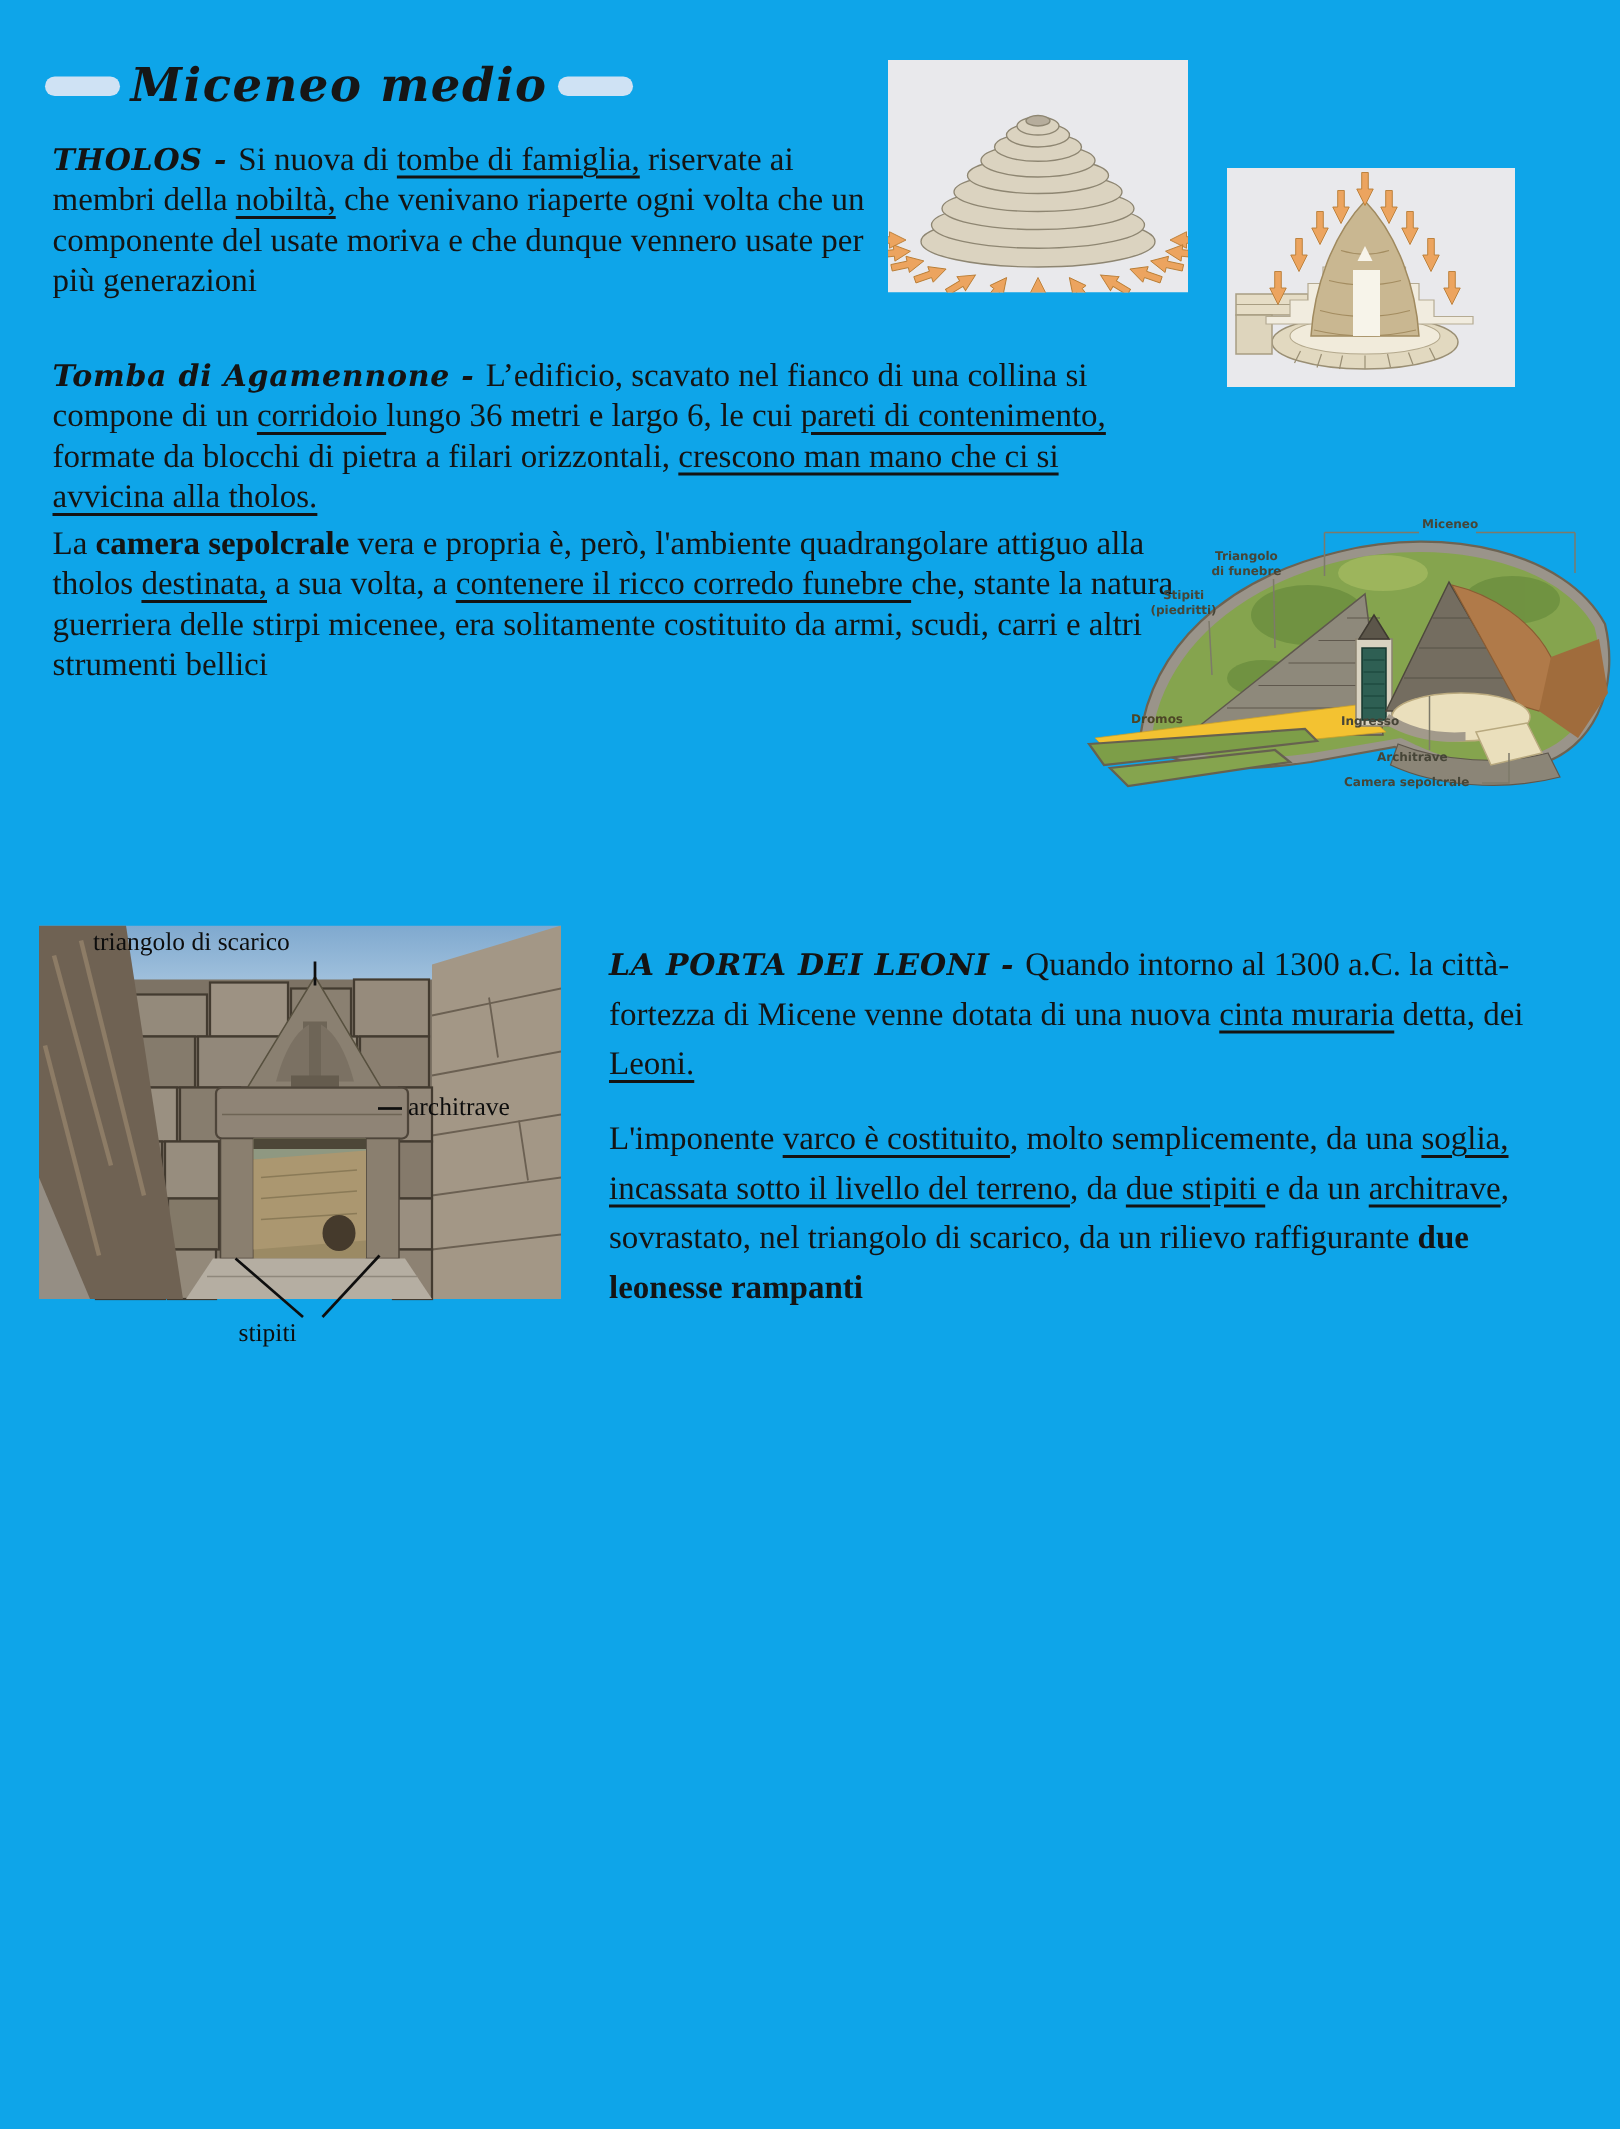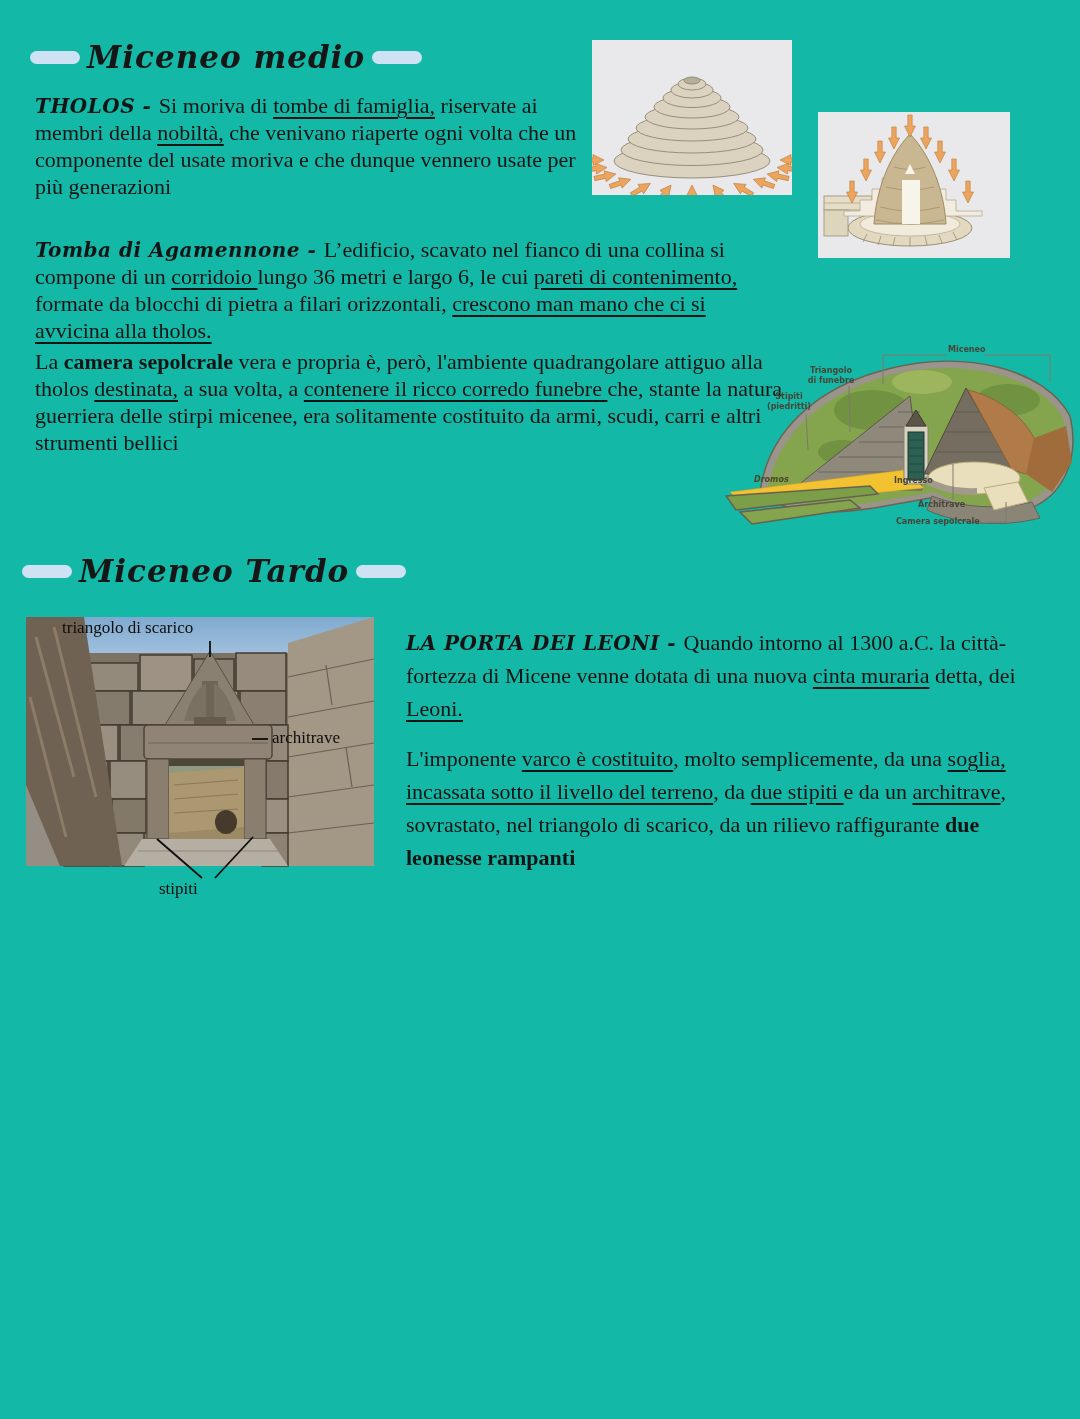--- a/index.html
+++ b/index.html
@@ -1,46 +1,46 @@
 <!DOCTYPE html>
 <html><head>
 <meta charset="utf-8">
 <style>
   html,body{margin:0;padding:0;background:#ffffff;}
-  .page{position:relative;width:1080px;height:1419px;background:#14b8a6;overflow:hidden;
+  .page{position:relative;width:1080px;height:1419px;background:#0ea5e9;overflow:hidden;
         font-family:"Liberation Serif",serif;}
   .heading{position:absolute;display:flex;align-items:center;gap:3px;}
   .pill{display:inline-block;width:50px;height:13px;border-radius:8px;background:#cfe2f4;}
   .heading-text{font-family:"DejaVu Serif",serif;font-style:italic;font-weight:700;
         font-size:31px;line-height:1;letter-spacing:1px;color:#161616;padding:0 4px;}
   .body-text{position:absolute;margin:0;font-size:22px;line-height:27px;color:#141414;}
   .porta{line-height:33px;}
   .seg-script{font-family:"DejaVu Serif",serif;font-style:italic;font-weight:700;
         font-size:20px;line-height:1;letter-spacing:.5px;}
   .seg-u{text-decoration:underline;text-decoration-thickness:2px;text-underline-offset:3.5px;}
   .seg-b{font-weight:700;}
   .fig{position:absolute;margin:0;}
   .sd-label{position:absolute;font:700 8px/1.2 "DejaVu Sans",sans-serif;color:#464537;}
   .sd-right{text-align:center;}
-  .sd-italic{font-style:italic;color:#4c4526;}
+  .sd-italic{color:#4c4526;}
   .lg-label{position:absolute;font:17px/1.1 "Liberation Serif",serif;color:#0d0d0d;}
   .center{}
 </style>
 </head>
 <body>
 
 <div class="page">
 
   <div class="heading" style="left:30px;top:42px">
     <span class="pill"></span>
     <span class="heading-text">Miceneo medio</span>
     <span class="pill"></span>
   </div>
 
-  <p class="body-text" style="left:35px;top:92px;width:548px"><span class="seg-script">THOLOS - </span><span>Si moriva di </span><span class="seg-u">tombe di famiglia,</span><span> riservate ai membri della </span><span class="seg-u">nobiltà,</span><span> che venivano riaperte ogni volta che un componente del usate moriva e che dunque vennero usate per più generazioni</span></p>
+  <p class="body-text" style="left:35px;top:92px;width:548px"><span class="seg-script">THOLOS - </span><span>Si nuova di </span><span class="seg-u">tombe di famiglia,</span><span> riservate ai membri della </span><span class="seg-u">nobiltà,</span><span> che venivano riaperte ogni volta che un componente del usate moriva e che dunque vennero usate per più generazioni</span></p>
 
   <p class="body-text" style="left:35px;top:236px;width:750px"><span class="seg-script">Tomba di Agamennone - </span><span>L’edificio, scavato nel fianco di una collina si compone di un </span><span class="seg-u">corridoio </span><span>lungo 36 metri e largo 6, le cui </span><span class="seg-u">pareti di contenimento,</span><span> formate da blocchi di pietra a filari orizzontali, </span><span class="seg-u">crescono man mano che ci si avvicina alla tholos.</span></p>
 
   <p class="body-text" style="left:35px;top:348px;width:750px"><span>La </span><span class="seg-b">camera sepolcrale</span><span> vera e propria è, però, l'ambiente quadrangolare attiguo alla tholos </span><span class="seg-u">destinata,</span><span> a sua volta, a </span><span class="seg-u">contenere il ricco corredo funebre </span><span>che, stante la natura guerriera delle stirpi micenee, era solitamente costituito da armi, scudi, carri e altri strumenti bellici</span></p>
 
   <figure class="fig" style="left:592px;top:40px;width:200px;height:155px">
     <svg width="200" height="155" viewBox="0 0 200 155">
       <defs>
         <path id="arrA" d="M-17,-2.2 L-6,-2.2 L-6,-5.5 L5,0 L-6,5.5 L-6,2.2 L-17,2.2 Z"></path>
       </defs>
@@ -195,25 +195,20 @@
     <div class="sd-label sd-right" style="left:30px;top:50px;width:74px">
       <div>Stipiti</div>
       <div>(piedritti)</div>
     </div>
     <div class="sd-label sd-italic" style="left:32px;top:133px">Dromos</div>
     <div class="sd-label" style="left:172px;top:134px">Ingresso</div>
     <div class="sd-label" style="left:196px;top:158px">Architrave</div>
     <div class="sd-label" style="left:174px;top:175px">Camera sepolcrale</div>
   </figure>
 
-  <div class="heading" style="left:22px;top:556px">
-    <span class="pill"></span>
-    <span class="heading-text">Miceneo Tardo</span>
-    <span class="pill"></span>
-  </div>
 
   <figure class="fig" style="left:26px;top:617px;width:348px;height:292px">
     <svg width="348" height="292" viewBox="0 0 348 292">
       <defs>
         <linearGradient id="sky" x1="0" y1="0" x2="0" y2="1">
           <stop offset="0" stop-color="#7fa9cf"></stop>
             <stop offset="1" stop-color="#cfe2f0"></stop>
         </linearGradient>
       </defs>
 

